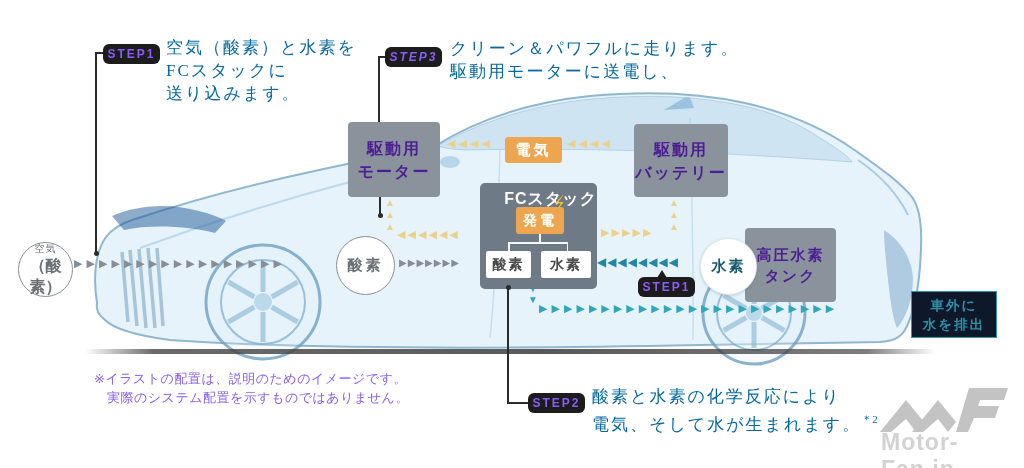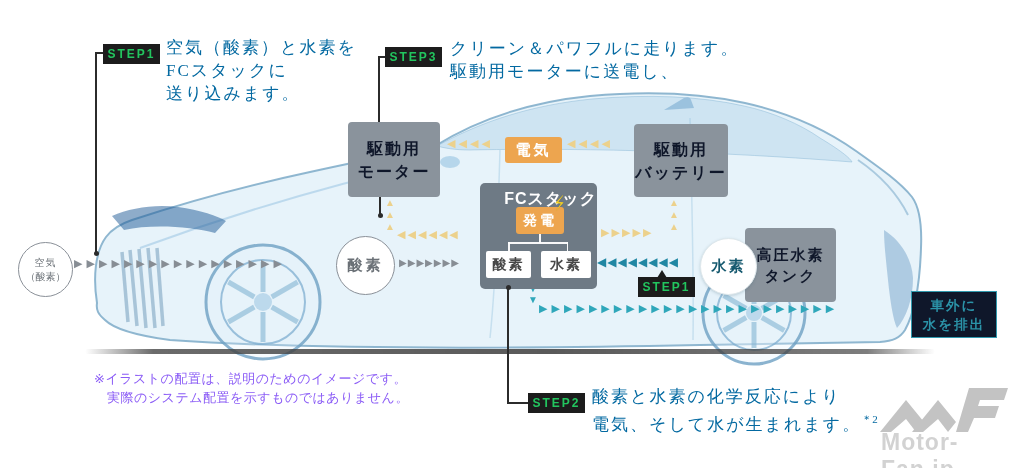--- a/index.html
+++ b/index.html
@@ -1,23 +1,23 @@
 <!DOCTYPE html>
 <html style="--box-gray: #8a939c; --box-dark-gray: #6e7a85; --accent-orange: #eda54f; --arrow-yellow: #ecd18c; --arrow-gray: #878d94; --arrow-hydrogen: #2187a3; --arrow-water: #2fa7ba; --badge-black: #1c1c1c; --teal-text: #2b93a8; --bolt-yellow: #f2cf25;"><head>
 <meta charset="utf-8">
 <style>
   html,body{margin:0;padding:0;background:#fff;}
   #stage{position:relative;width:1024px;height:468px;background:#ffffff;overflow:hidden;
          font-family:"Liberation Sans","DejaVu Sans",sans-serif;}
   .abs{position:absolute;}
-  .badge{background:var(--badge-black,#1c1c1c);color:#22c55e;width:57px;height:20px;
-         font:bold 12px/20px "Liberation Sans",sans-serif;letter-spacing:2px;text-align:center;z-index:6;}
+  .badge{background:var(--badge-black,#1c1c1c);color:#8b5cf6;width:57px;height:20px;
+         font:bold 12px/20px "Liberation Sans",sans-serif;letter-spacing:2px;text-align:center;z-index:6;border-radius:6px;}
   .callout{font-family:"Liberation Serif","DejaVu Serif",serif;color:#0369a1;font-size:17px;
            letter-spacing:2px;line-height:23px;z-index:6;white-space:nowrap;}
-  .gray-box{background:var(--box-gray,#8a939c);color:#0f172a;border-radius:4px;display:flex;flex-direction:column;
+  .gray-box{background:var(--box-gray,#8a939c);color:#4c1d95;border-radius:4px;display:flex;flex-direction:column;
             align-items:center;justify-content:center;font-weight:bold;letter-spacing:2px;z-index:4;text-align:center;}
   .dark-box{background:var(--box-dark-gray,#6e7a85);border-radius:5px;z-index:4;}
   .orange-box{background:var(--accent-orange,#eda54f);color:#fff;border-radius:3px;display:flex;align-items:center;
             justify-content:center;font-weight:bold;letter-spacing:3px;z-index:5;}
   .white-chip{background:#fff;color:#474747;border-radius:2px;display:flex;align-items:center;justify-content:center;
             font-weight:bold;font-size:14px;letter-spacing:2px;z-index:5;}
   .circle{background:#fff;border-radius:50%;display:flex;flex-direction:column;align-items:center;
             justify-content:center;z-index:5;text-align:center;}
   .cline{background:#2b2b2b;z-index:5;}
   .wline{background:rgba(255,255,255,.95);z-index:5;}
@@ -117,29 +117,29 @@
   <div class="abs callout" style="left:166px;top:36px;">
     <div>空気（酸素）と水素を</div>
     <div>FCスタックに</div>
     <div>送り込みます。</div>
   </div>
 
   <div class="abs cline" style="left:378px;top:56px;width:9px;height:1.5px;"></div>
   <div class="abs cline" style="left:378px;top:56px;width:1.5px;height:66px;"></div>
   <div class="abs cline" style="left:379px;top:197px;width:1.5px;height:17px;"></div>
   <div class="abs dot" style="left:378px;top:213px;"></div>
-  <div class="abs badge" style="left:385px;top:47px;">STEP3</div>
+  <div class="abs badge" style="left:385px;top:47px;font-style:italic;">STEP3</div>
   <div class="abs callout" style="left:450px;top:37px;">
     <div>クリーン＆パワフルに走ります。</div>
     <div>駆動用モーターに送電し、</div>
   </div>
 
   <div class="abs circle" style="left:18px;top:242px;width:53px;height:53px;border:1.5px solid #8a9098;color:#6a7076;">
     <div style="font-size:10px;font-weight:normal;letter-spacing:1px;">空気</div>
-    <div style="font-size:10px;font-weight:normal;">（酸素）</div>
+    <div style="font-size:16px;font-weight:bold;">（酸素）</div>
   </div>
   <div class="abs arrows h" style="left:74px;top:258px;gap:4px;color:var(--arrow-gray);font-size:11px;">
       <span>▶</span>
       <span>▶</span>
       <span>▶</span>
       <span>▶</span>
       <span>▶</span>
       <span>▶</span>
       <span>▶</span>
       <span>▶</span>

